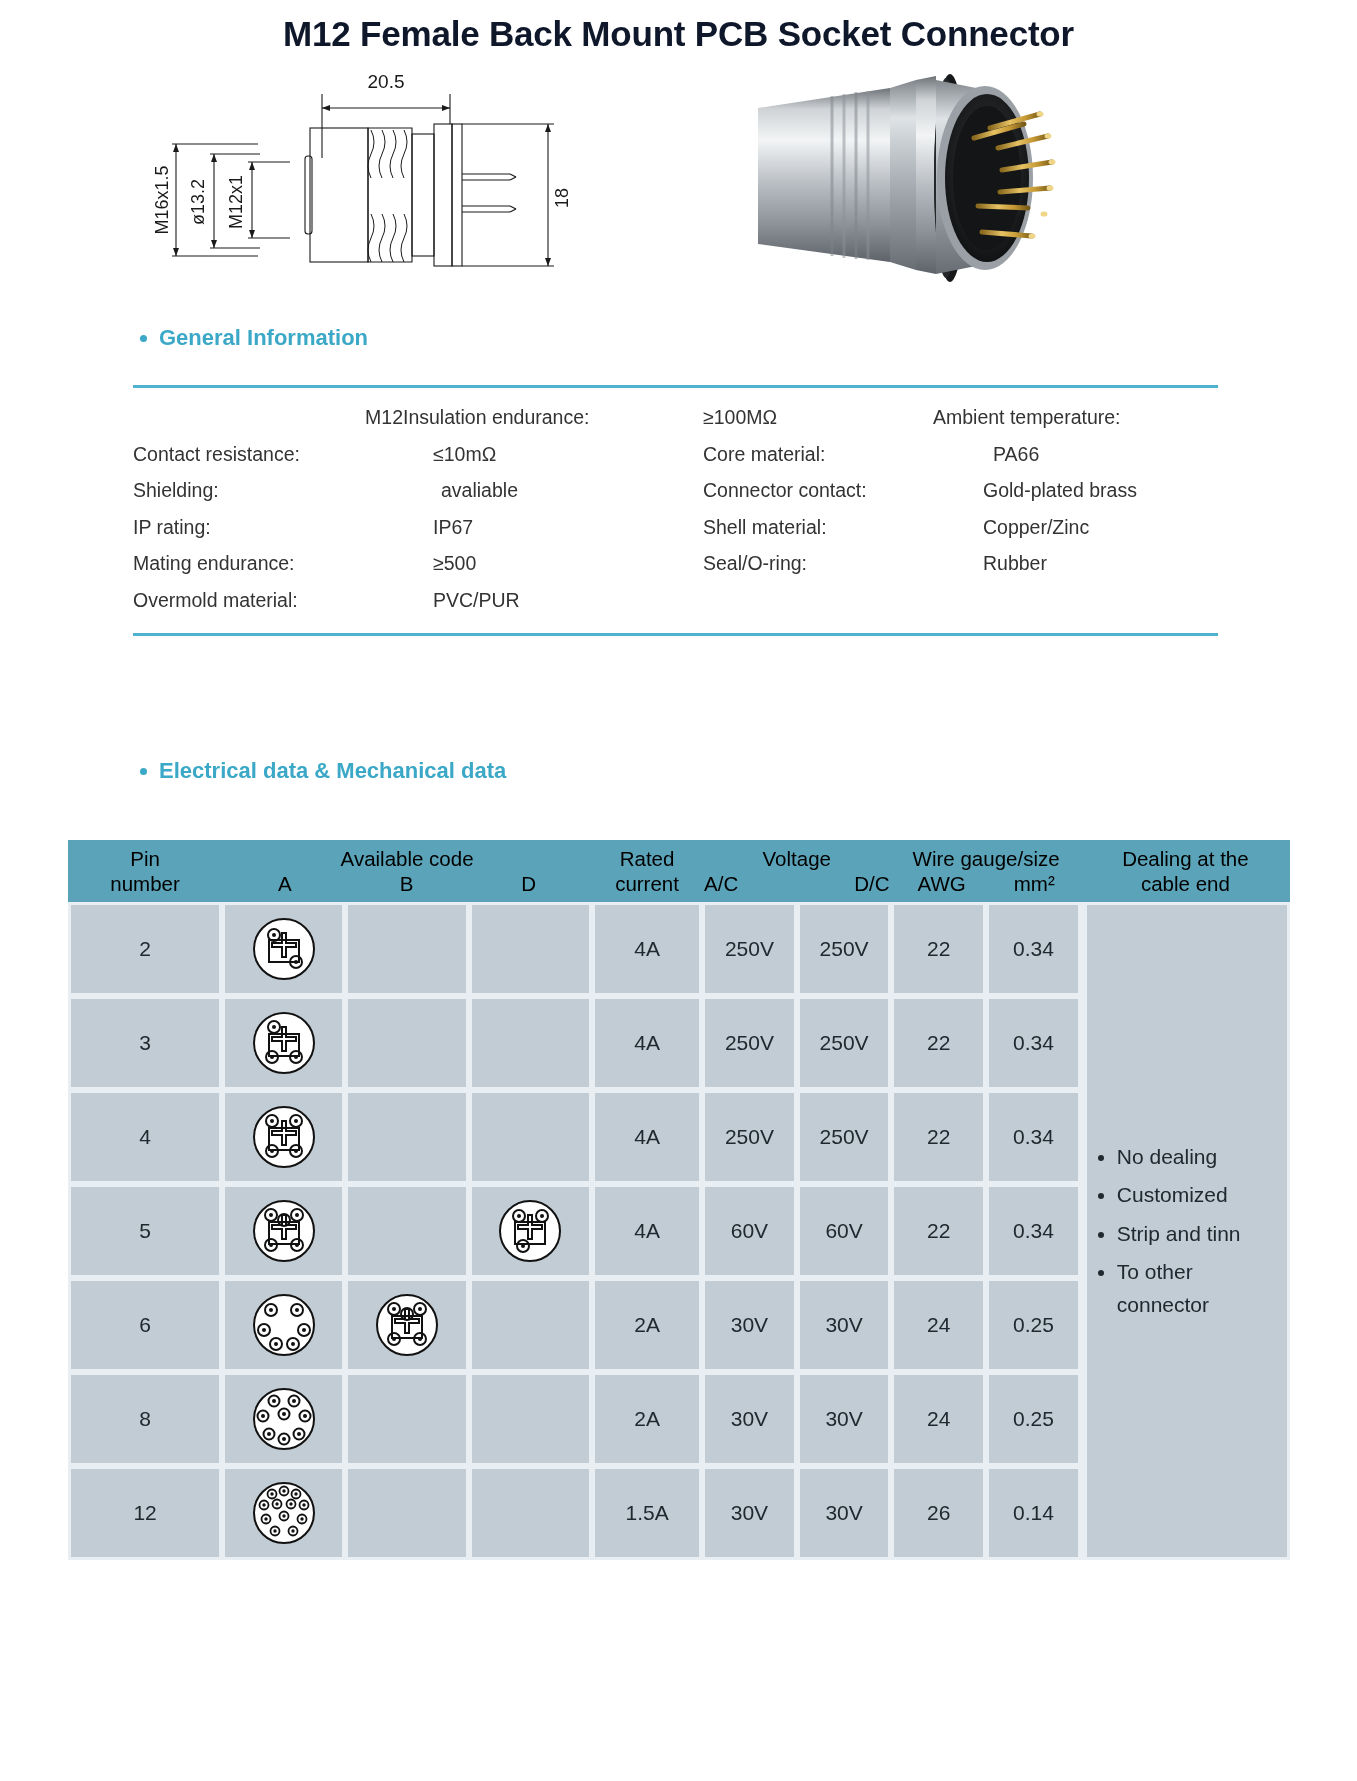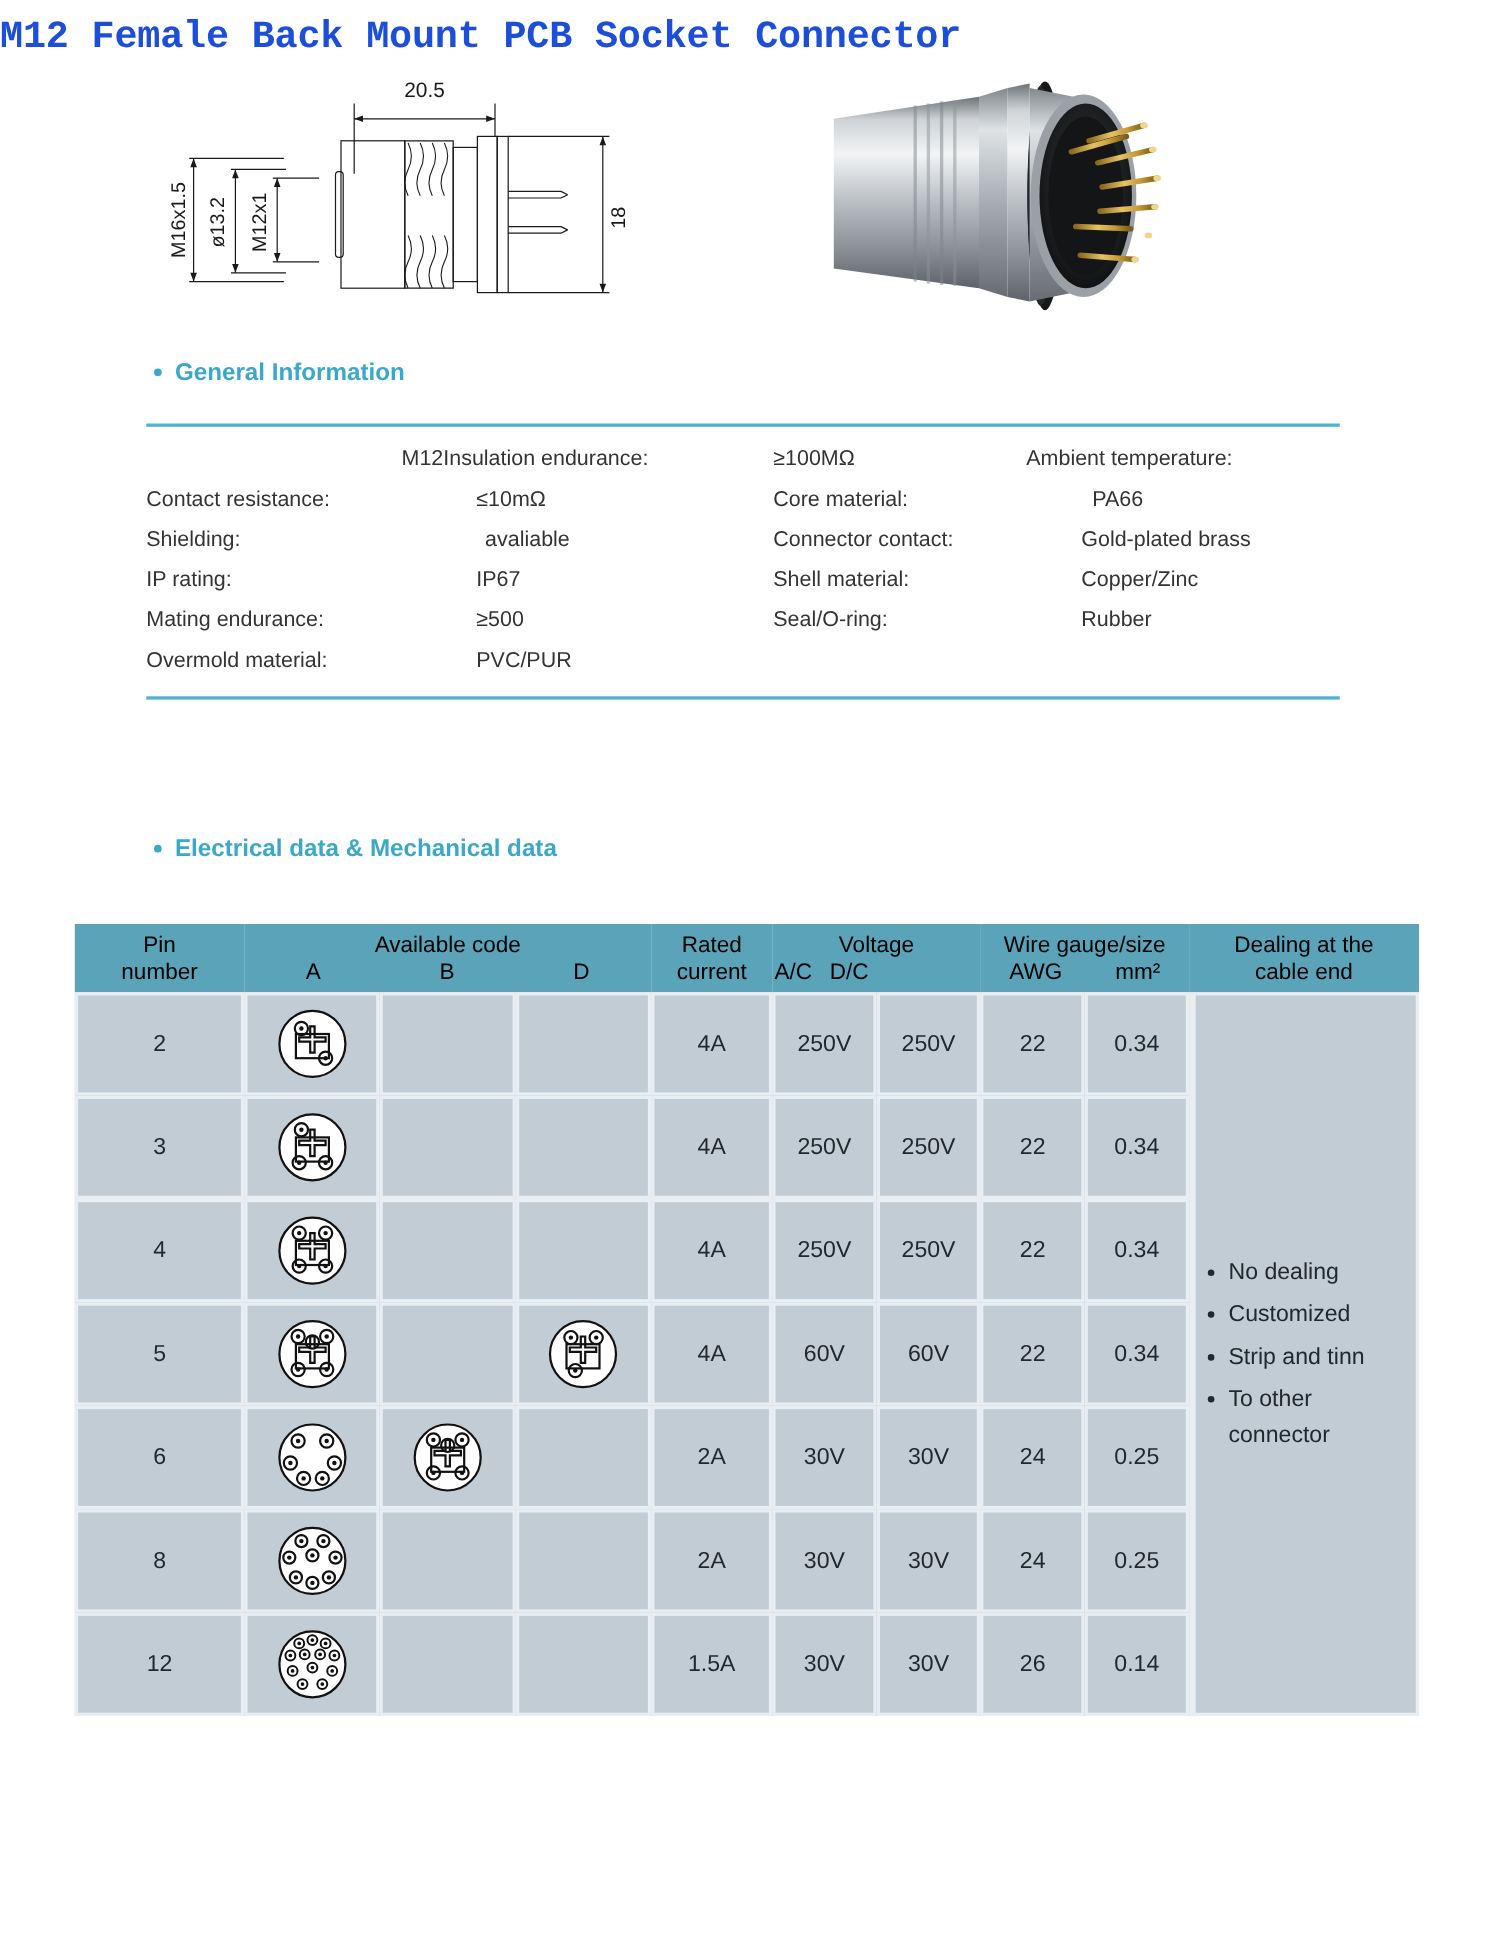--- a/index.html
+++ b/index.html
@@ -9,26 +9,27 @@
     background:#ffffff;
     font-family:"DejaVu Sans", sans-serif;
     color:#2b2b2b;
     position:relative;
     overflow:hidden;
   }
   .page { position:relative; width:1357px; height:1781px; }
 
   
   .title {
+    text-align:center;
     font-size:35px;
     font-weight:bold;
     letter-spacing:-0.2px;
-    color:#1d4ed8;
+    color:#0f172a;
     padding-top:14px;
-    font-family:Liberation Mono, monospace;
+    font-family:Liberation Sans, sans-serif;
   }
 
   
   .figures { position:relative; height:240px; margin-top:12px; }
   .drawing { position:absolute; left:150px; top:0px; width:480px; height:230px; }
   .photo  { position:absolute; left:740px; top:0px; width:330px; height:230px; }
 
   .dimtext { font-family:"Liberation Sans", sans-serif; fill:#1a1a1a; }
 
   
@@ -323,21 +324,21 @@
             <span>B</span>
             <span>D</span>
           </div>
         </th>
         <th rowspan="2">
           <div class="hdr-top">Rated</div>
           <div class="hdr-sub">current</div>
         </th>
         <th colspan="2">
           <div class="hdr-top">Voltage</div>
-          <div class="hdr-sub" style="display:flex;justify-content:flex-start;gap:16px;">
+          <div class="hdr-sub" style="display:flex;justify-content:space-between;gap:16px;">
             <span>A/C</span>
             <span>D/C</span>
           </div>
         </th>
         <th colspan="2">
           <div class="hdr-top">Wire gauge/size</div>
           <div class="hdr-sub" style="display:flex;justify-content:space-around;">
             <span>AWG</span>
             <span>mm²</span>
           </div>

